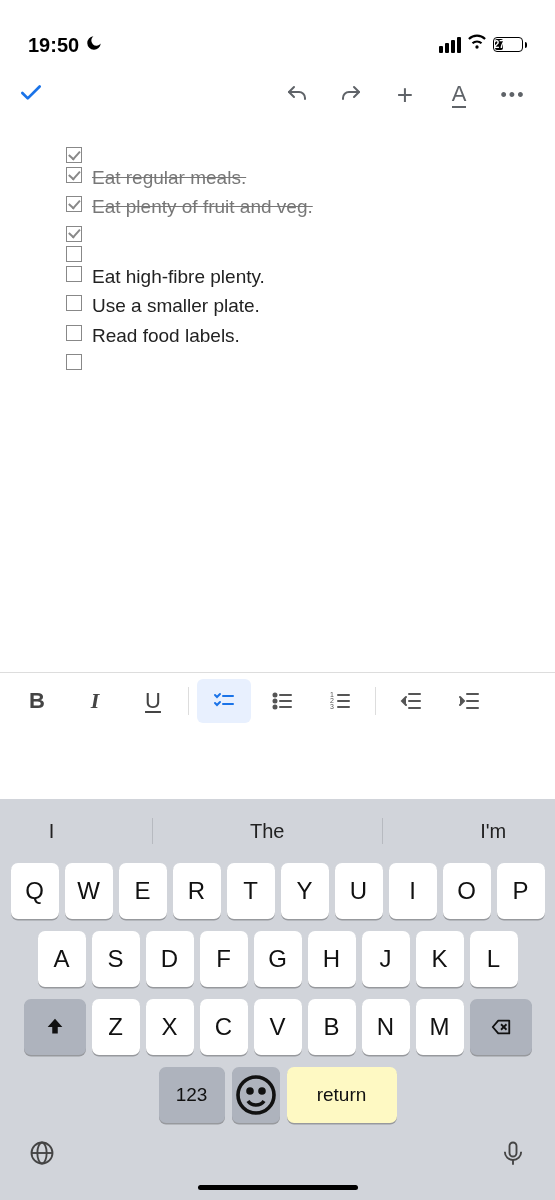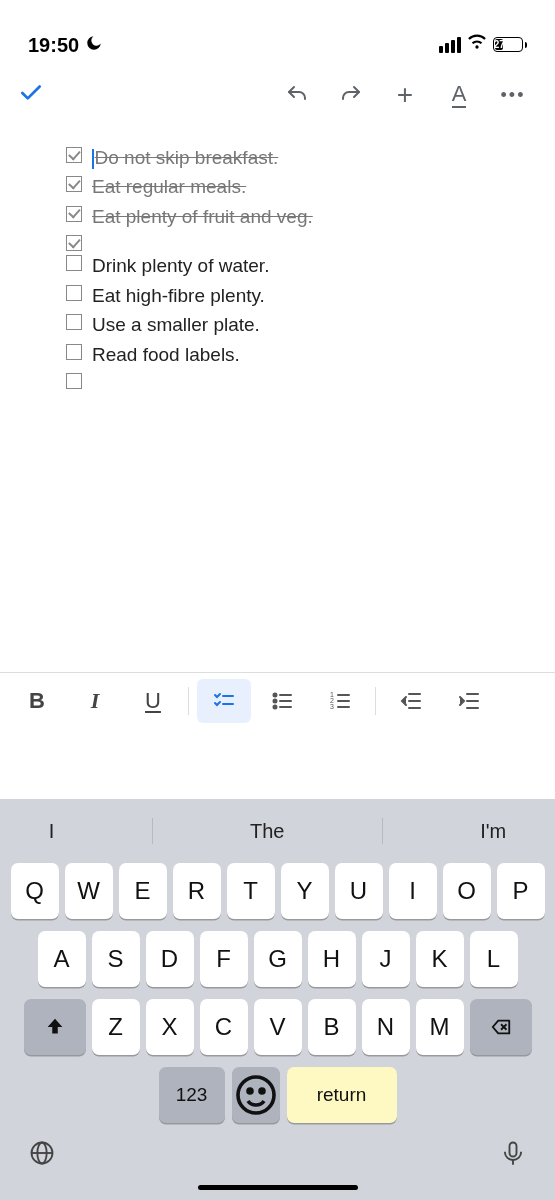--- a/index.html
+++ b/index.html
@@ -189,36 +189,34 @@
   <span class="tbtn" style="font-size:28px;color:#5f6368">+</span>
   <span class="tbtn">
       <span class="amark">A</span>
     </span>
   <span class="tbtn" style="font-size:18px;letter-spacing:2px;color:#5f6368">•••</span>
 </div>
 
 <div class="doc">
   <div class="item">
     <span class="cbox checked"></span>
-    <span><span class="cursor"></span><span class="done">Do not skip breakfast.</span></span>
   </div>
   <div class="item">
     <span class="cbox checked"></span>
     <span class="done">Eat regular meals.</span>
   </div>
   <div class="item">
     <span class="cbox checked"></span>
     <span class="done">Eat plenty of fruit and veg.</span>
   </div>
   <div class="item">
     <span class="cbox checked"></span>
   </div>
   <div class="item">
     <span class="cbox"></span>
-    <span>Drink plenty of water.</span>
   </div>
   <div class="item">
     <span class="cbox"></span>
     <span>Eat high-fibre plenty.</span>
   </div>
   <div class="item">
     <span class="cbox"></span>
     <span>Use a smaller plate.</span>
   </div>
   <div class="item">

